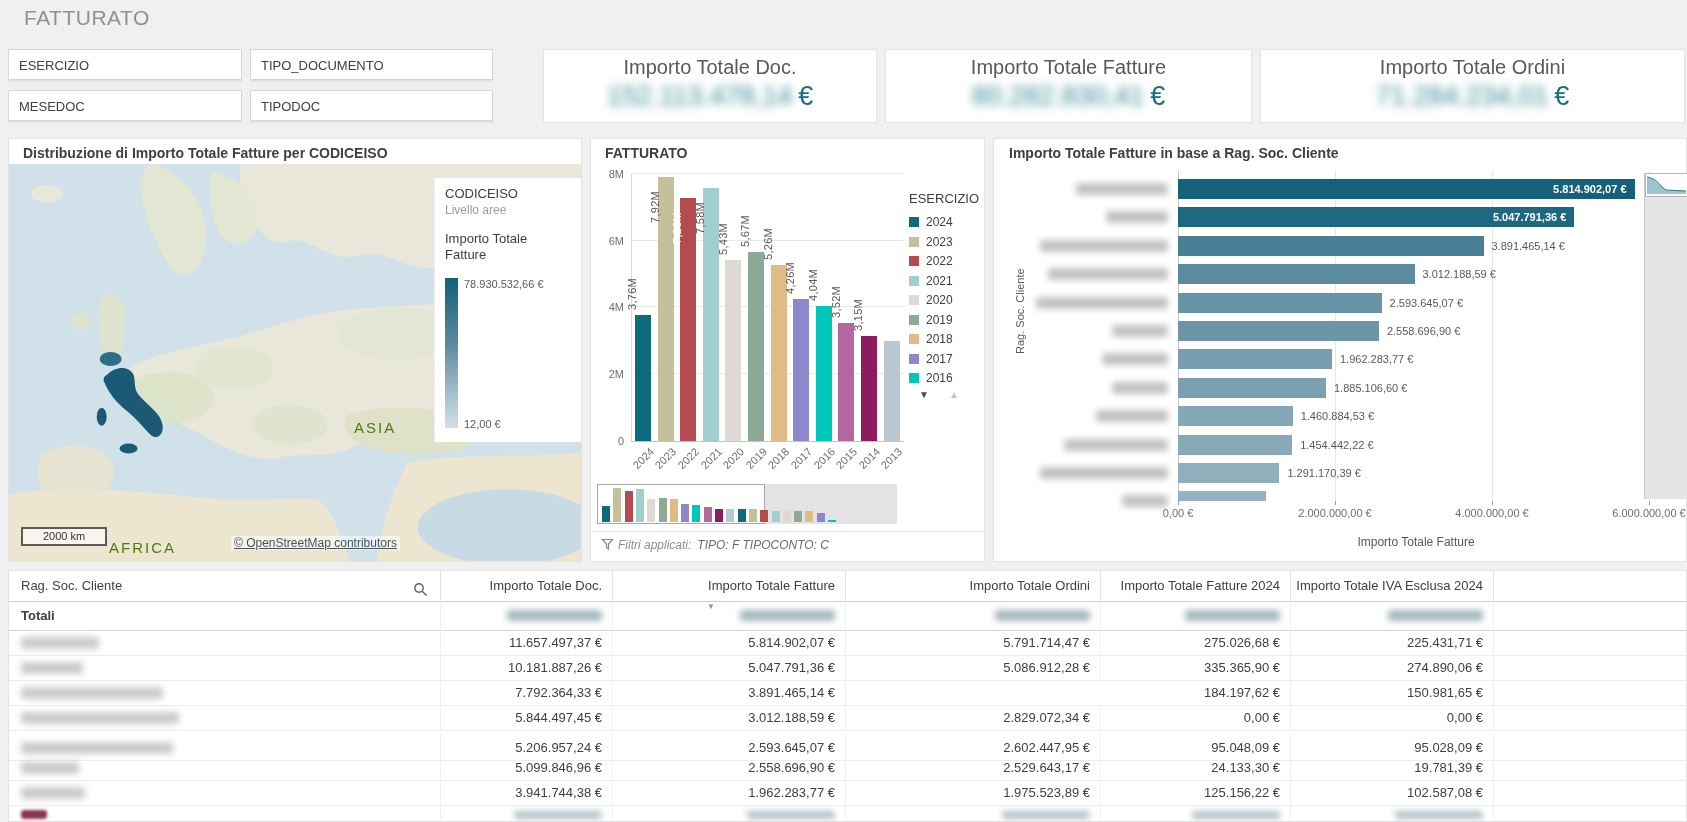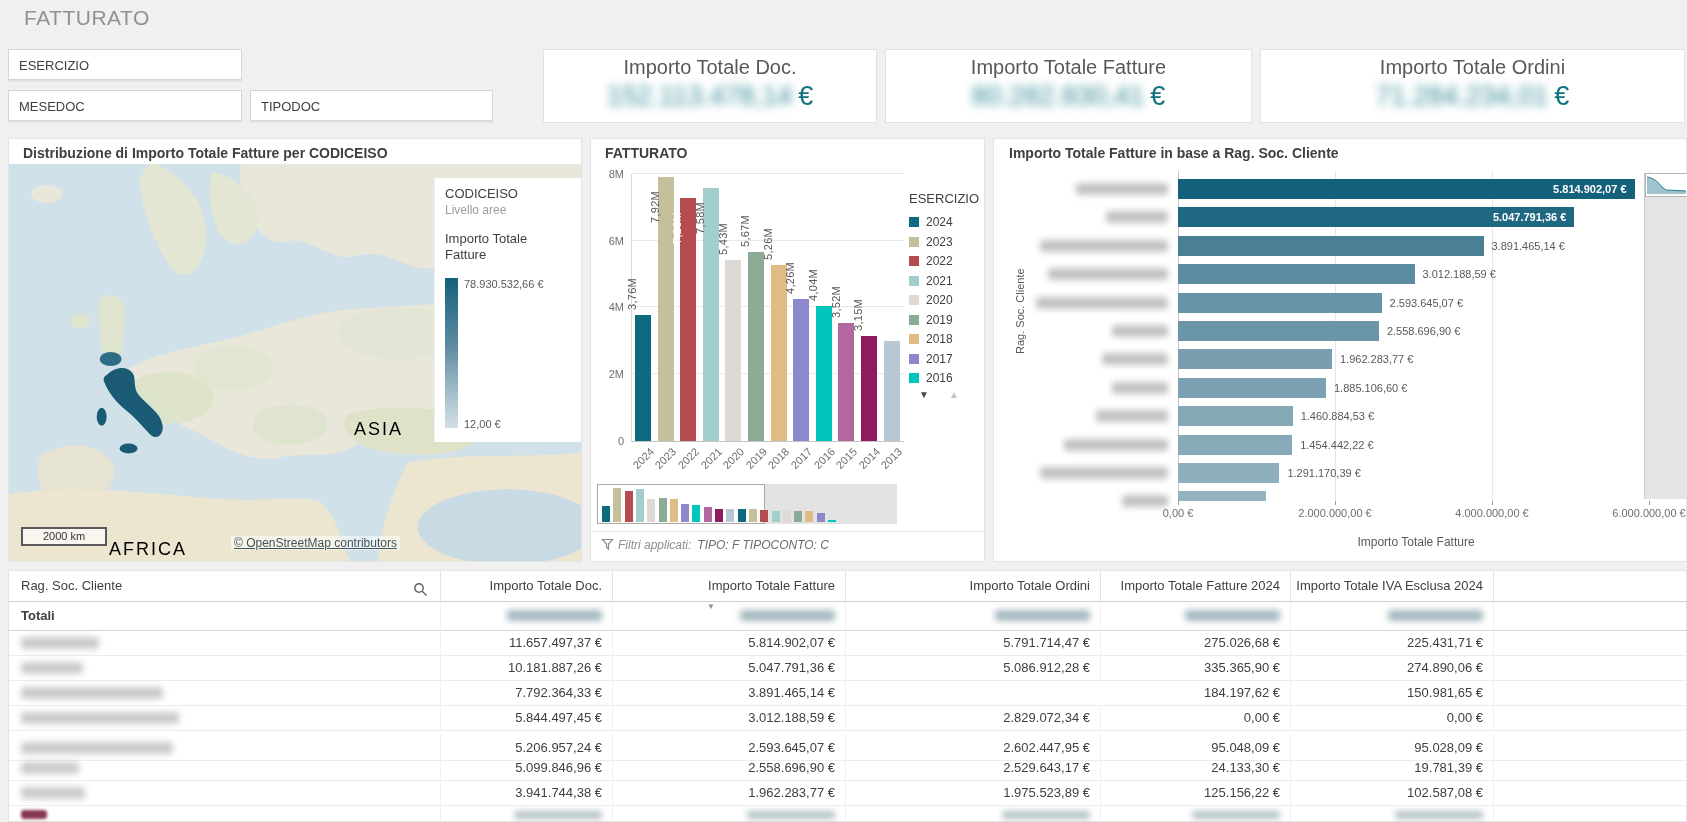--- a/index.html
+++ b/index.html
@@ -10,21 +10,21 @@
              box-shadow:0 2px 0 rgba(0,0,0,.05);font-size:13px;color:#404040;padding-left:10px;box-sizing:border-box;cursor:pointer;}
   .kpi{position:absolute;top:49px;height:74px;background:#fff;border:1px solid #e2e2e2;box-sizing:border-box;text-align:center;}
   .kpi-label{font-size:20px;color:#595959;margin-top:6px;}
   .kpi-value{font-size:27px;color:#0f7380;margin-top:2px;}
   .kpi-num{filter:blur(5px);opacity:.85;}
   .kpi-eur{margin-left:6px;}
   .panel{position:absolute;background:#fff;border:1px solid #e3e3e3;box-sizing:border-box;}
   .panel-title{position:absolute;left:14px;top:6px;font-size:14px;font-weight:bold;color:#404040;white-space:nowrap;}
   .map-panel{left:8px;top:138px;width:574px;height:424px;}
   .map-area{position:absolute;left:0;top:25px;width:572px;height:397px;overflow:hidden;}
-  .map-label{position:absolute;color:#000000;font-size:18px;letter-spacing:2px;}
+  .map-label{position:absolute;color:#4d7c0f;font-size:15px;letter-spacing:2px;}
   .scalebar{position:absolute;left:12px;top:363px;width:82px;height:15px;border:2px solid #5a5a5a;
             background:rgba(255,255,255,.65);font-size:11px;color:#333;text-align:center;line-height:15px;}
   .attribution{position:absolute;left:222px;top:372px;font-size:12px;color:#44535c;text-decoration:underline;
                background:rgba(255,255,255,.55);padding:0 3px;cursor:pointer;}
   .map-legend{position:absolute;right:0;top:14px;width:147px;height:264px;background:#fff;
               padding:8px 10px;box-sizing:border-box;border-left:1px solid #f0f0f0;}
   .leg-t1{font-size:13px;color:#404040;}
   .leg-t2{font-size:12px;color:#9d9d9d;margin-top:2px;}
   .leg-t3{font-size:13px;color:#404040;margin-top:14px;width:110px;line-height:16px;}
   .leg-grad{position:absolute;left:10px;top:100px;width:13px;height:150px;
@@ -464,20 +464,21 @@
           <div class="valblob" style="width: 88px; height: 8px; top: 6px; background: rgb(159, 176, 184);"></div>
         </div>
         <div class="tcell num" style="left: 1282px; width: 203px; line-height: 18px;">
           <div class="valblob" style="width: 88px; height: 8px; top: 6px; background: rgb(159, 176, 184);"></div>
         </div>
       </div>
       <div class="sorticon">▼</div>
     </div>
 
 <div class="filterbox" style="left: 8px; top: 49px; width: 234px;">ESERCIZIO</div>
+    <div class="filterbox" style="left: 250px; top: 49px; width: 243px;">TIPO_DOCUMENTO</div>
     <div class="filterbox" style="left: 250px; top: 90px; width: 243px;">TIPODOC</div>
     <div class="filterbox" style="left: 8px; top: 90px; width: 234px;">MESEDOC</div>
     <div class="kpi" style="left: 543px; width: 334px;">
       <div class="kpi-label">Importo Totale Doc.</div>
       <div class="kpi-value"><span class="kpi-num">152.113.478,14</span><span class="kpi-eur">€</span></div>
     </div>
     <div class="kpi" style="left: 885px; width: 367px;">
       <div class="kpi-label">Importo Totale Fatture</div>
       <div class="kpi-value"><span class="kpi-num">80.282.830,41</span><span class="kpi-eur">€</span></div>
     </div>

